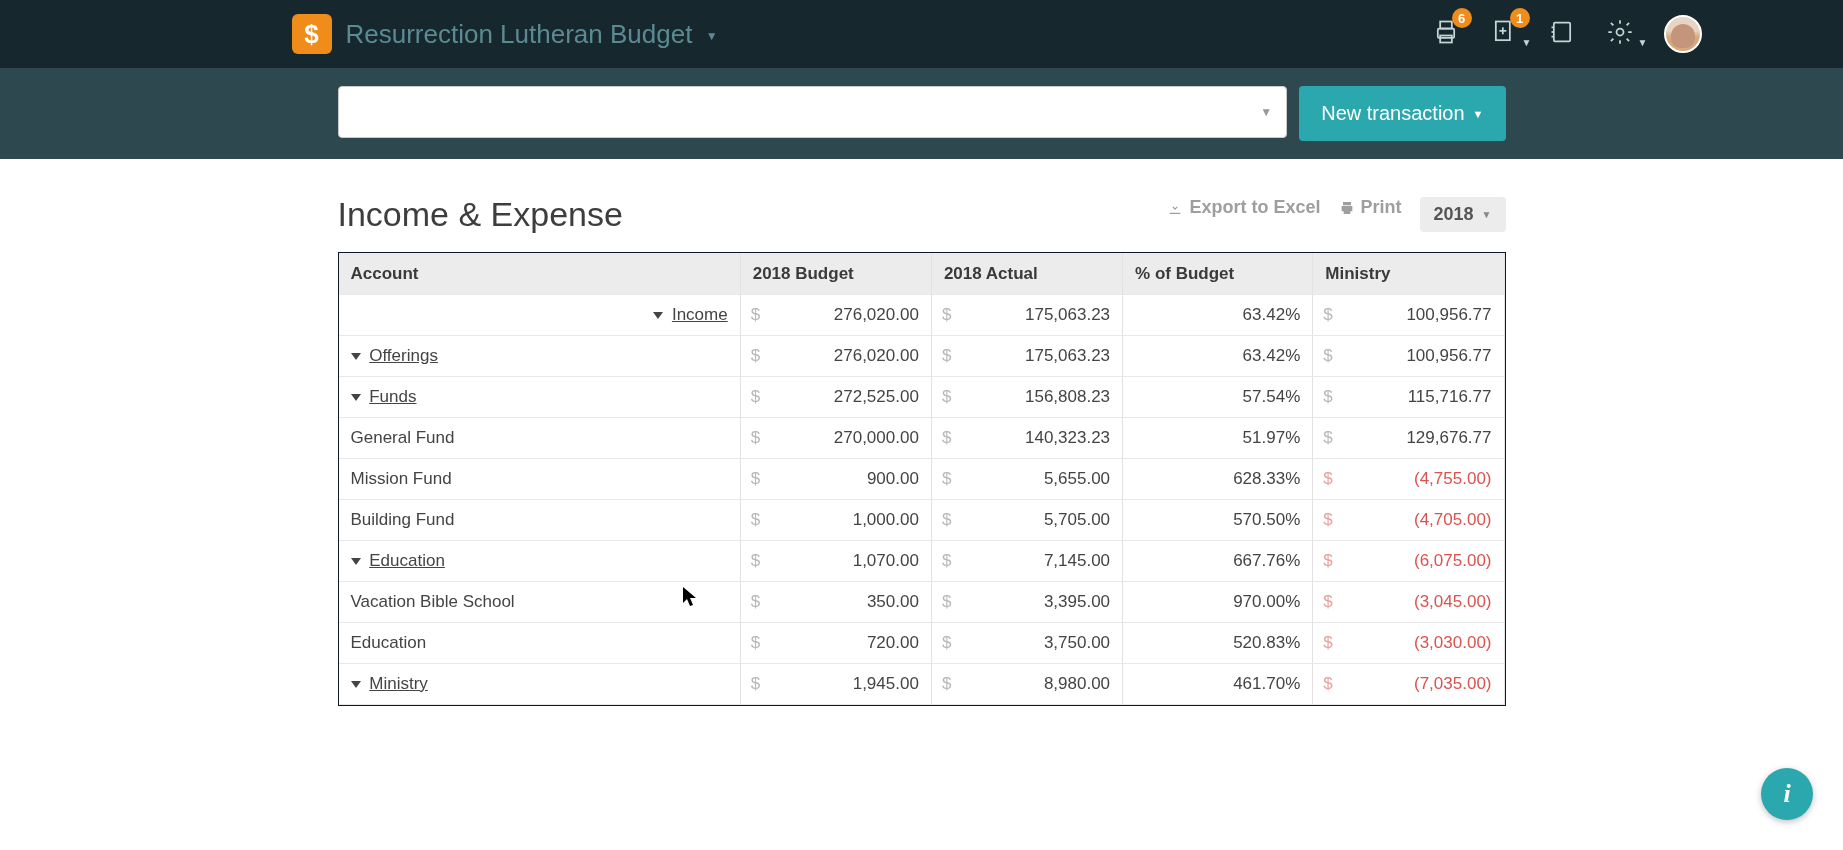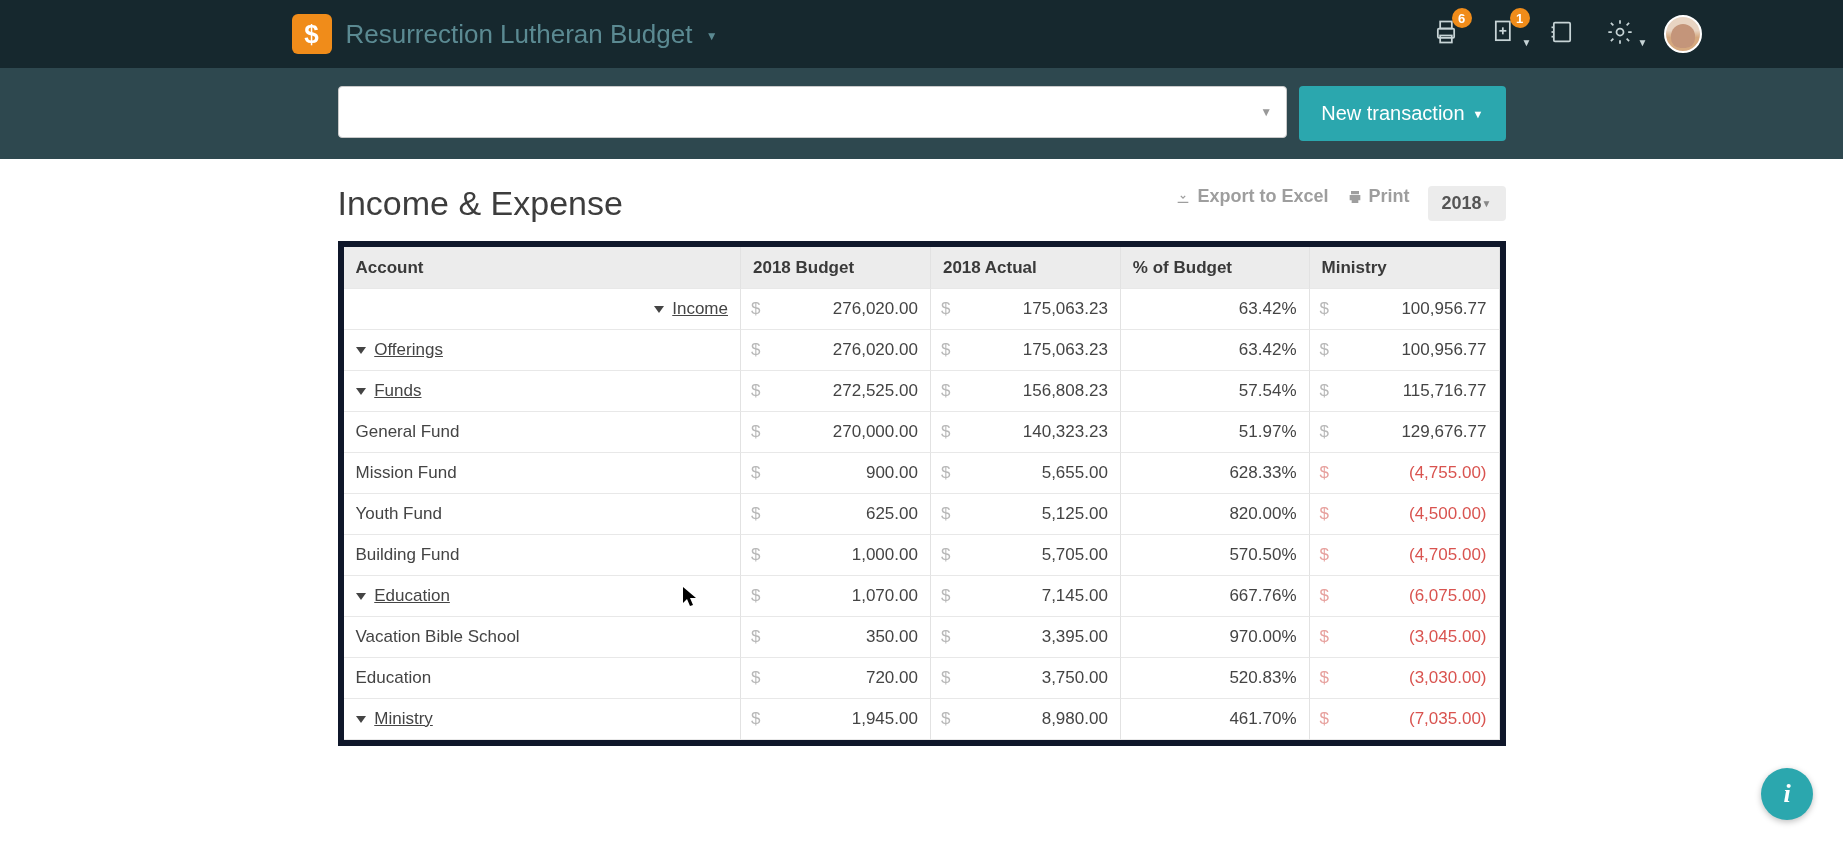--- a/index.html
+++ b/index.html
@@ -21,29 +21,29 @@
   
   .actionbar { background:#2e484f; padding:18px 0; }
   .container { max-width:1200px; margin:0 auto; padding:0 16px;}
   .actionbar .container { display:flex; gap:12px; }
   .search-input { flex:1; height:52px; background:#fff; border:1px solid #c9c9c9; border-radius:4px; position:relative;}
   .search-input .caret-down { position:absolute; right:14px; top:50%; transform:translateY(-50%); color:#999; font-size:12px;}
   .new-trans-btn { background:#2ba7ae; color:#fff; border:none; border-radius:4px; padding:0 22px; height:55px; font-size:20px; cursor:pointer; display:flex; align-items:center; gap:8px;}
   .new-trans-btn .caret { font-size:11px; }
 
   
-  .page-header { display:flex; align-items:center; margin-top:25px; margin-bottom:18px; }
+  .page-header { display:flex; align-items:center; margin-top:36px; margin-bottom:18px; }
   .page-title { font-size:34px; color:#3d3d3d; font-weight:400; }
   .header-actions { margin-left:auto; display:flex; align-items:flex-start; gap:18px; color:#9e9e9e; font-size:18px;font-weight:bold;}
   .header-link { color:#9e9e9e; text-decoration:none; display:flex; align-items:center; gap:6px; cursor:pointer;}
-  .year-select { background:#ececec; border-radius:4px; padding:7px 14px; color:#555; display:flex; align-items:center; cursor:pointer; font-size:18px;}
+  .year-select { background:#ececec; border-radius:4px; padding:7px 14px; color:#555; display:flex; align-items:center; gap:8px; cursor:pointer; font-size:18px;}
   .year-select .caret { font-size:10px; color:#888;}
 
   
-  .report-table { width:100%; border-collapse:separate; border-spacing:0; border:6px solid #0f172a; }
+  .report-table { width:100%; border-collapse:separate; border-spacing:0; border:1px solid #0f172a; }
   .report-table th, .report-table td { border-right:1px solid #e2e2e2; border-bottom:1px solid #e8e8e8; padding:10px 12px; vertical-align:middle; font-size:17px; }
   .report-table th { background:#ececec; text-align:left; color:#3a3a3a; font-weight:600; height:42px;}
   .report-table tbody tr td { height:40px; color:#444;}
   .col-account { width:420px; }
   .col-num { width:196px; }
   .money-cell { position:relative; text-align:right; padding-right:16px; }
   .money-cell .dollar { position:absolute; left:10px; color:#b8b8b8; }
   .pct-cell { text-align:right; padding-right:16px; }
   .neg { color:#d9534f !important; }
   .neg-dollar { color:#e7a19e !important; }
@@ -187,27 +187,20 @@
           <td class="money-cell col-num"><span class="dollar">$</span><span>129,676.77</span></td>
         </tr>
         <tr>
           <td class="col-account indent-3"><span class="acct-label">Mission Fund</span></td>
           <td class="money-cell col-num"><span class="dollar">$</span><span>900.00</span></td>
           <td class="money-cell col-num"><span class="dollar">$</span><span>5,655.00</span></td>
           <td class="pct-cell col-num"><span>628.33%</span></td>
           <td class="money-cell col-num"><span class="dollar neg-dollar">$</span><span class="neg">(4,755.00)</span></td>
         </tr>
         <tr>
-          <td class="col-account indent-3"><span class="acct-label">Youth Fund</span></td>
-          <td class="money-cell col-num"><span class="dollar">$</span><span>625.00</span></td>
-          <td class="money-cell col-num"><span class="dollar">$</span><span>5,125.00</span></td>
-          <td class="pct-cell col-num"><span>820.00%</span></td>
-          <td class="money-cell col-num"><span class="dollar neg-dollar">$</span><span class="neg">(4,500.00)</span></td>
-        </tr>
-        <tr>
           <td class="col-account indent-3"><span class="acct-label">Building Fund</span></td>
           <td class="money-cell col-num"><span class="dollar">$</span><span>1,000.00</span></td>
           <td class="money-cell col-num"><span class="dollar">$</span><span>5,705.00</span></td>
           <td class="pct-cell col-num"><span>570.50%</span></td>
           <td class="money-cell col-num"><span class="dollar neg-dollar">$</span><span class="neg">(4,705.00)</span></td>
         </tr>
         <tr>
           <td class="col-account indent-2"><span class="caret-tri"></span> <span class="acct-group">Education</span></td>
           <td class="money-cell col-num"><span class="dollar">$</span><span>1,070.00</span></td>
           <td class="money-cell col-num"><span class="dollar">$</span><span>7,145.00</span></td>

